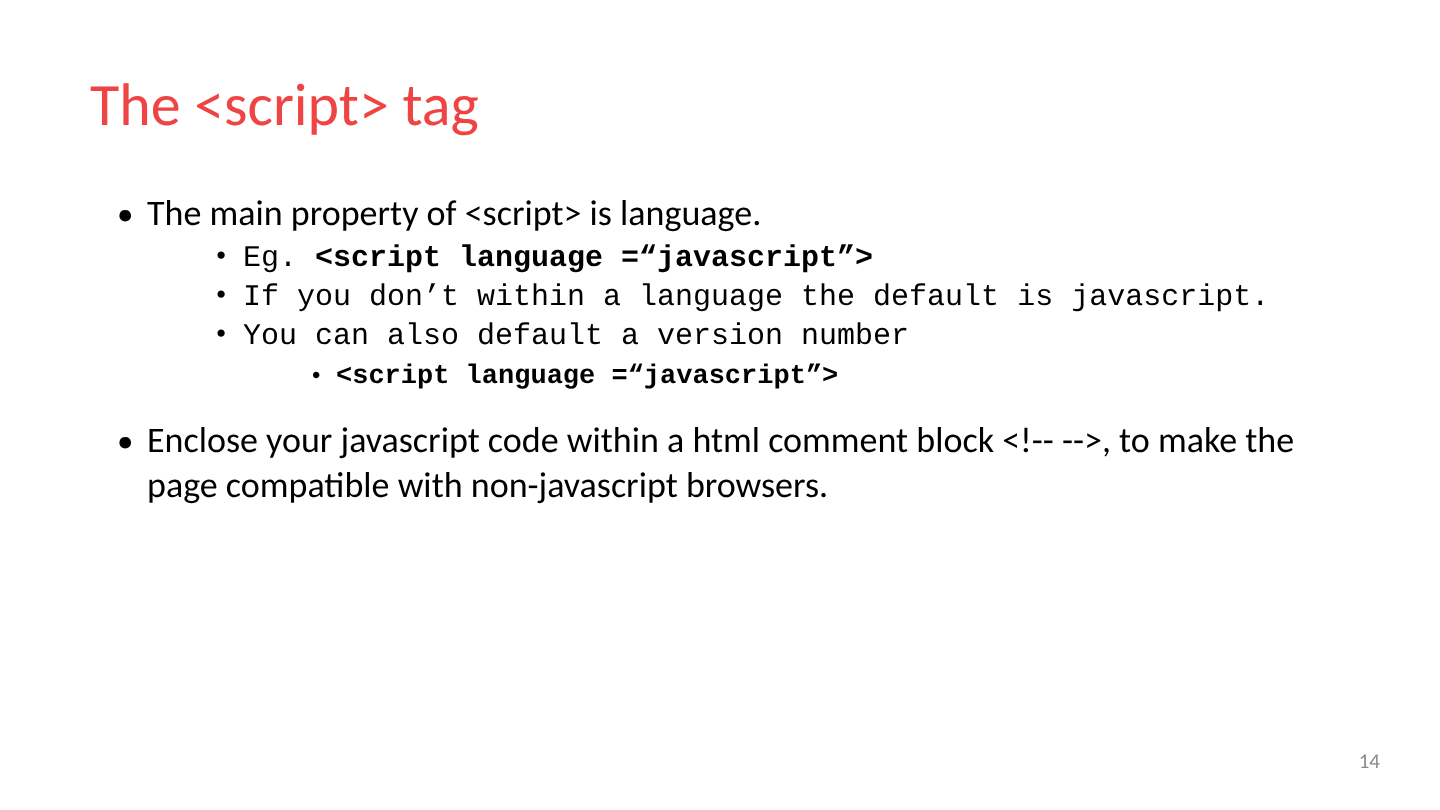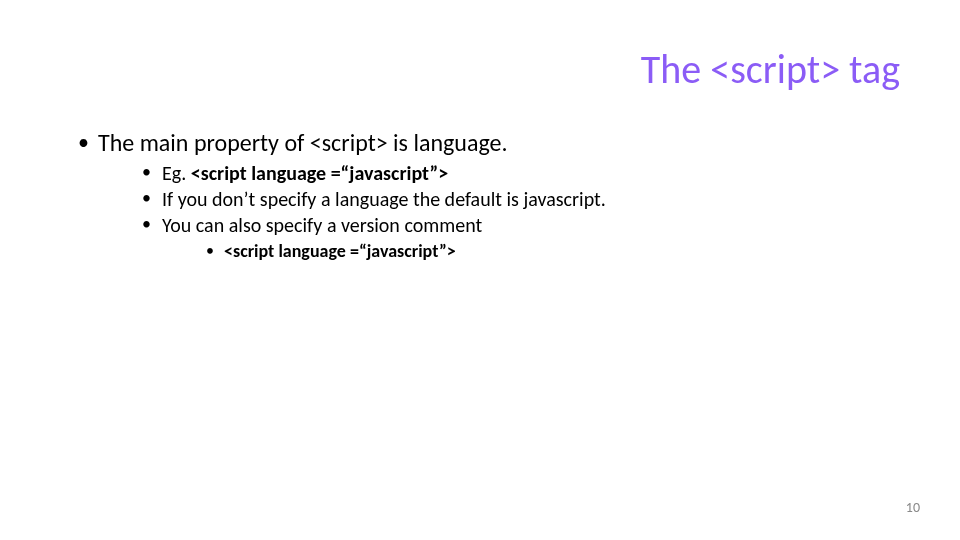--- a/index.html
+++ b/index.html
@@ -18,23 +18,22 @@
     width: 960px;
     height: 540px;
     padding: 48px 60px 0 60px;
     position: relative;
   }
   .title {
     font-size: 40px;
     font-weight: 400;
     margin: 0 0 36px 0;
     line-height: 1.1;
-    color: #8b5cf6;
+    color: #ef4444;
     letter-spacing: 0px;
-    text-align: right;
   }
   ul {
     margin: 16px;
     padding: 0;
     list-style: none;
   }
   li {
     position: relative;
   }
   
@@ -55,20 +54,21 @@
   
   .lvl2 {
     margin-top: 2px;
   }
   .lvl2 > li {
     font-size: 20px;
     line-height: 1.3;
     padding-left: 22px;
     margin-left: 26px;
     margin-bottom: 0px;
+    font-family: Liberation Mono, monospace;
   }
   .lvl2 > li::before {
     content: "•";
     position: absolute;
     left: 2px;
     top: 0;
     font-size: 18px;
     line-height: 1.4;
   }
   
@@ -111,32 +111,35 @@
 
   <ul class="lvl1">
 
     <li>
       <span>The main property of &lt;script&gt; is language.</span>
       <ul class="lvl2">
         <li>
           <span>Eg. <span class="bold">&lt;script language =“javascript”&gt;</span></span>
         </li>
         <li>
-          <span>If you don’t specify a language the default is javascript.</span>
+          <span>If you don’t within a language the default is javascript.</span>
         </li>
         <li>
-          <span>You can also specify a version comment</span>
+          <span>You can also default a version number</span>
           <ul class="lvl3">
             <li>
               <span>&lt;script language =“javascript”&gt;</span>
             </li>
           </ul>
         </li>
       </ul>
     </li>
 
 
+    <li>
+      <span>Enclose your javascript code within a html comment block &lt;!-- --&gt;, to make the page compatible with non-javascript browsers.</span>
+    </li>
 
   </ul>
 
-  <div class="page-num">10</div>
+  <div class="page-num">14</div>
 
 </div>
 
 </body></html>

